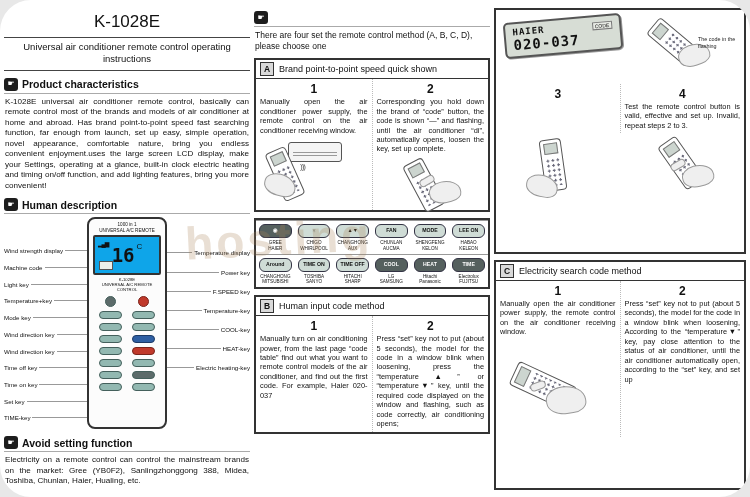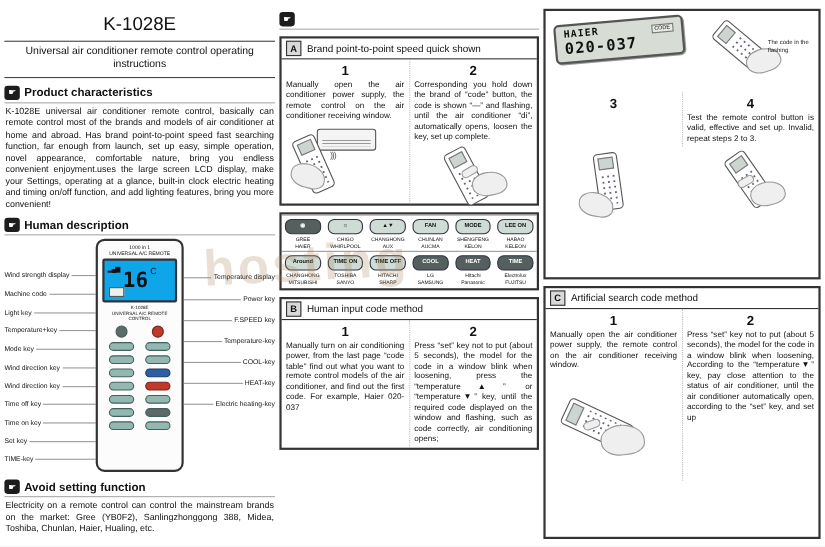--- a/index.html
+++ b/index.html
@@ -1,17 +1,17 @@
 <!DOCTYPE html>
 <html><head>
 <meta charset="utf-8">
 <style>
   html,body{margin:0;padding:0;background:#e8e8e8;}
   .page{position:relative;width:750px;height:497px;background:#fff;overflow:hidden;
-        font-family:"Liberation Sans",sans-serif;color:#111;}
+        font-family:"Liberation Sans",sans-serif;color:#111;border-radius:31px;}
   .cols{display:flex;gap:4px;padding:4px;}
   .col{position:relative;}
   .col.left{width:246px;}
   .col.mid{width:236px;}
   .col.right{width:252px;}
 
   
   .doc-title{font-size:17px;text-align:center;padding:8px 0 5px;border-bottom:1px solid #444;}
   .doc-subtitle{font-size:9.5px;text-align:center;padding:3px 14px 5px;border-bottom:1px solid #444;line-height:1.25;}
   .sec-head{display:flex;align-items:center;gap:4px;margin:7px 0 3px;border-bottom:1px solid #aaa;padding-bottom:2px;}
@@ -241,20 +241,21 @@
       </div>
       <p class="body-text">Electricity on a remote control can control the mainstream brands on the market: Gree (YB0F2), Sanlingzhonggong 388, Midea, Toshiba, Chunlan, Haier, Hualing, etc.</p>
     </div>
 
     <div class="col mid">
       <div class="sec-head">
         <span class="sec-icon">
             <span class="sec-glyph">☛</span>
           </span>
       </div>
+      <p class="intro">There are four set the remote control method (A, B, C, D), please choose one</p>
 
       <div class="mbox" style="min-height:150px;">
         <div class="mbox-head">
           <span class="mletter">A</span>
           <span class="mtitle">Brand point-to-point speed quick shown</span>
         </div>
         <div class="msteps">
           <div class="mstep">
             <div class="num">1</div>
             <div class="txt">Manually open the air conditioner power supply, the remote control on the air conditioner receiving window.</div>
@@ -382,21 +383,21 @@
             <span class="t-remote" style="left:50px;top:2px;transform:rotate(-35deg);"></span>
             <span class="t-hand" style="left:62px;top:30px;transform:rotate(-15deg);"></span>
             <span class="t-finger" style="left:50px;top:26px;transform:rotate(-30deg);"></span>
           </div>
         </div>
       </div>
 
       <div class="mbox" style="min-height:226px;">
         <div class="mbox-head">
           <span class="mletter">C</span>
-          <span class="mtitle">Artificial search code method</span>
+          <span class="mtitle">Electricity search code method</span>
         </div>
         <div class="msteps">
           <div class="mstep">
             <div class="num">1</div>
             <div class="txt">Manually open the air conditioner power supply, the remote control on the air conditioner receiving window.</div>
             <div class="thumb" style="height:92px;">
               <span class="t-remote" style="left:30px;top:12px;width:24px;height:62px;transform:rotate(-65deg);"></span>
               <span class="t-hand" style="left:46px;top:44px;width:38px;height:26px;transform:rotate(-8deg);"></span>
               <span class="t-finger" style="left:30px;top:40px;transform:rotate(-20deg);"></span>
             </div>

